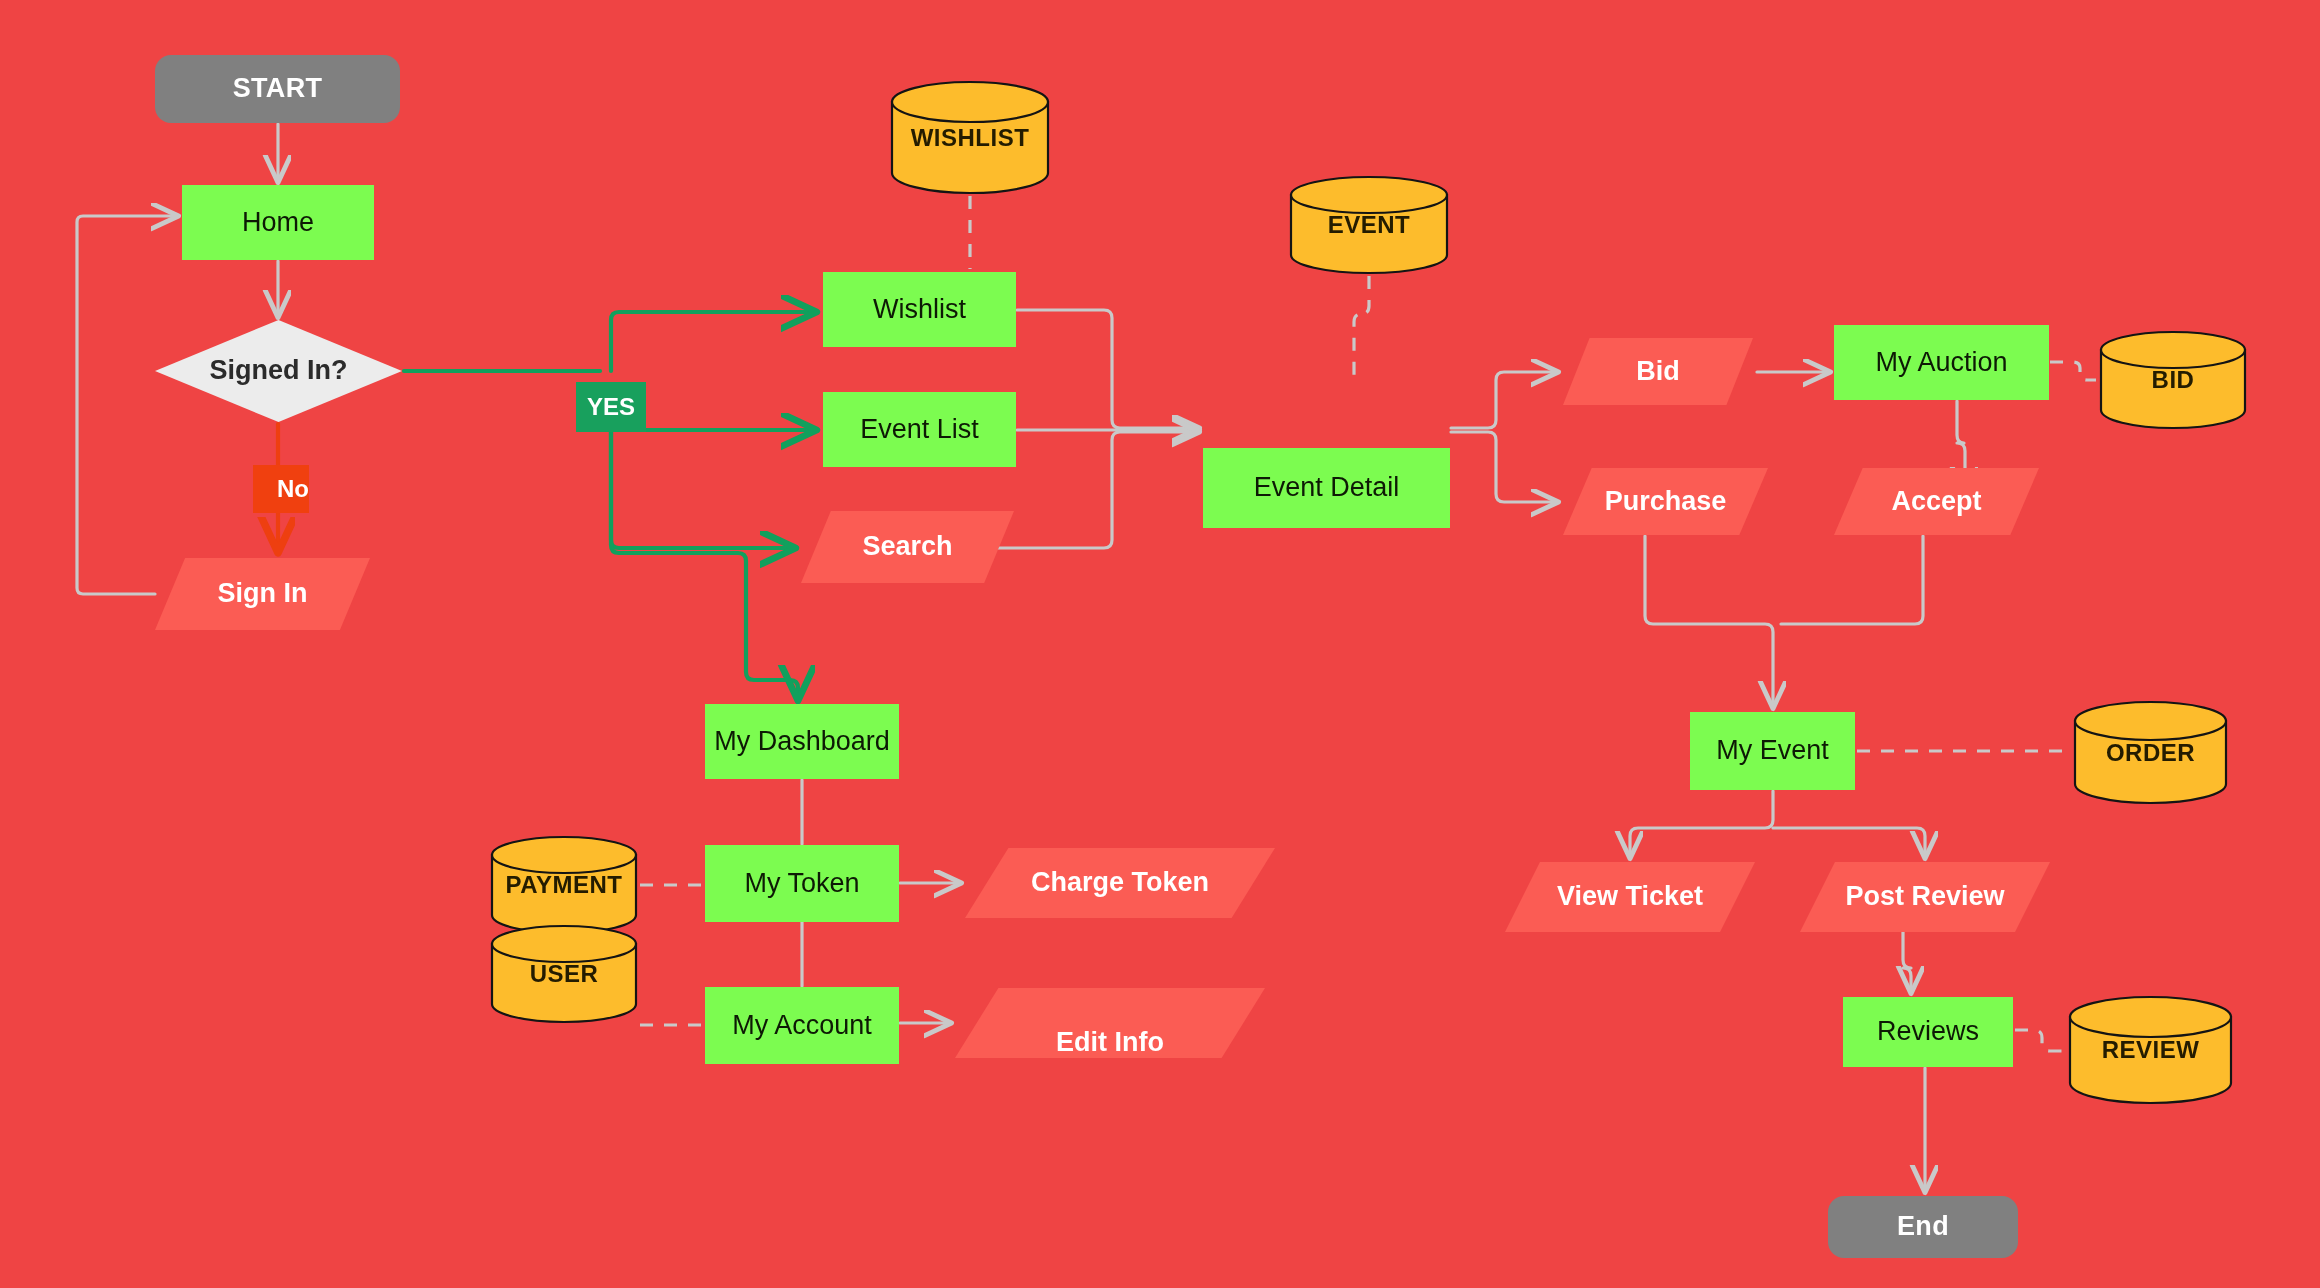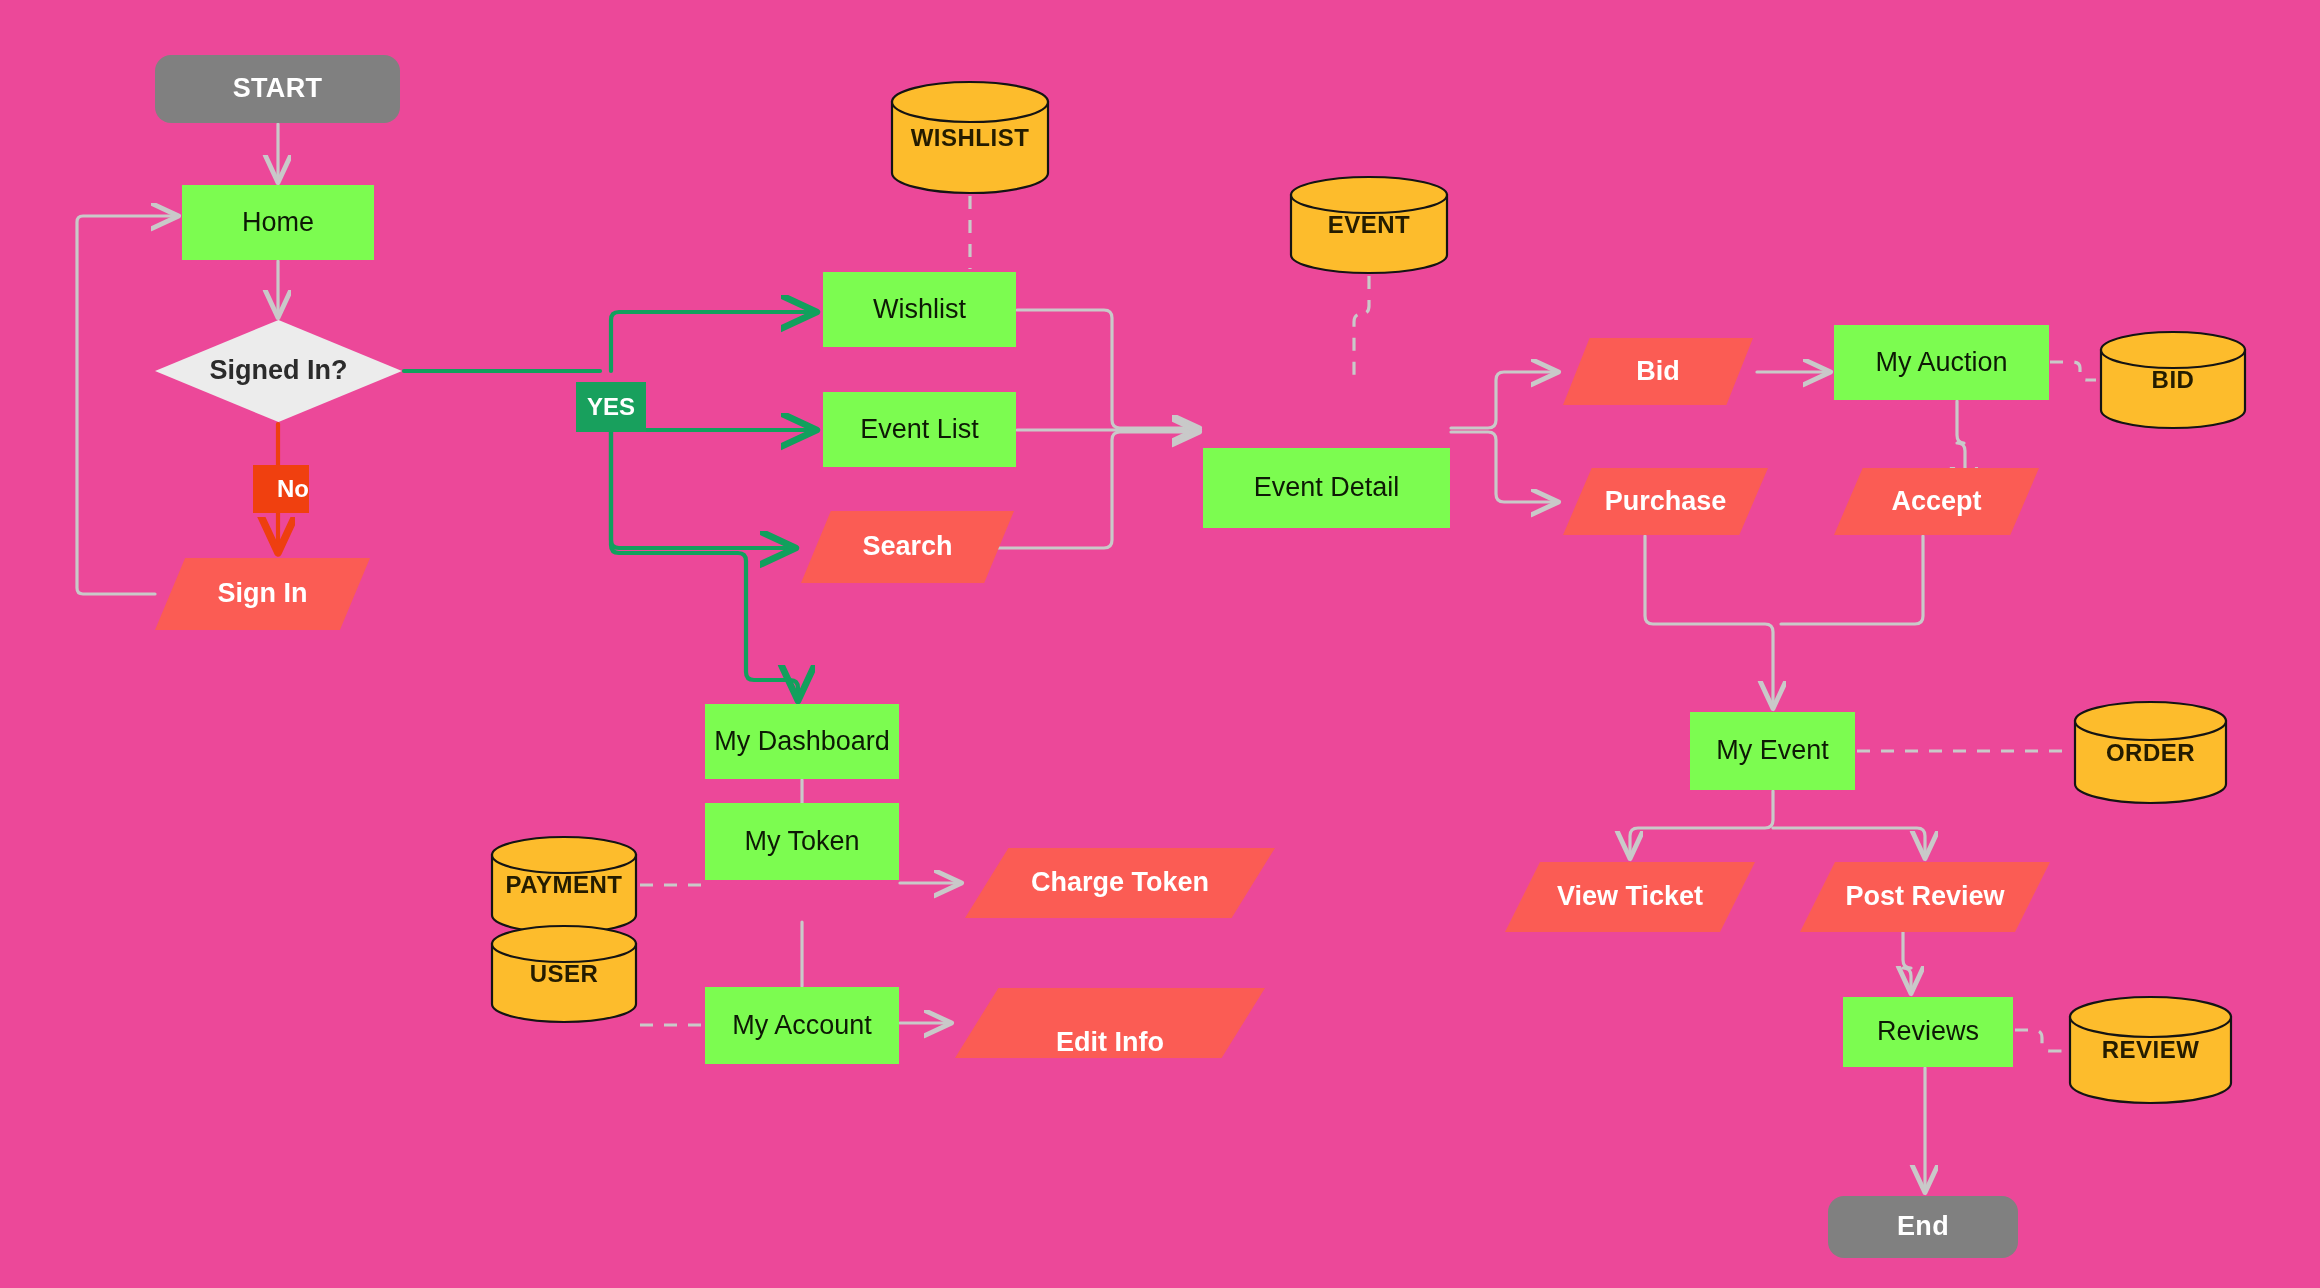--- a/index.html
+++ b/index.html
@@ -1,21 +1,21 @@
 <!DOCTYPE html>
 <html><head>
 <meta charset="utf-8">
 <title>Flowchart</title>
 <style>
   html,body{margin:0;padding:0;background:#1c1a1a;}
   body{
     font-family:"Liberation Sans", sans-serif;
     width:2320px;height:1288px;overflow:hidden;position:relative;
   }
-  #stage{position:relative;width:2320px;height:1288px;background:#ec4899;}
+  #stage{position:relative;width:2320px;height:1288px;background:#ef4444;}
   svg#edges{position:absolute;left:0;top:0;width:2320px;height:1288px;}
 
   .node{position:absolute;display:flex;align-items:center;justify-content:center;
         box-sizing:border-box;text-align:center;line-height:1.15;}
   .node span{display:block;pointer-events:none;}
 
   
   .n-term{background:#808080;border-radius:16px;color:#ffffff;font-weight:bold;font-size:27px;
           letter-spacing:.3px;}
   
@@ -153,21 +153,21 @@
 
   <div class="node n-io" style="left:801px;top:511px;width:213px;height:72px;">
     <div class="skew"></div>
     <span>Search</span>
   </div>
 
   <div class="node n-proc" style="left:705px;top:704px;width:194px;height:75px;">
     <span>My Dashboard</span>
   </div>
 
-  <div class="node n-proc" style="left:705px;top:803px;width:194px;height:77px;">
+  <div class="node n-proc" style="left:705px;top:845px;width:194px;height:77px;">
     <span>My Token</span>
   </div>
 
   <div class="node n-io" style="left:965px;top:848px;width:310px;height:70px;">
     <div class="skew"></div>
     <span>Charge Token</span>
   </div>
 
   <div class="node n-proc" style="left:705px;top:987px;width:194px;height:77px;">
     <span>My Account</span>

